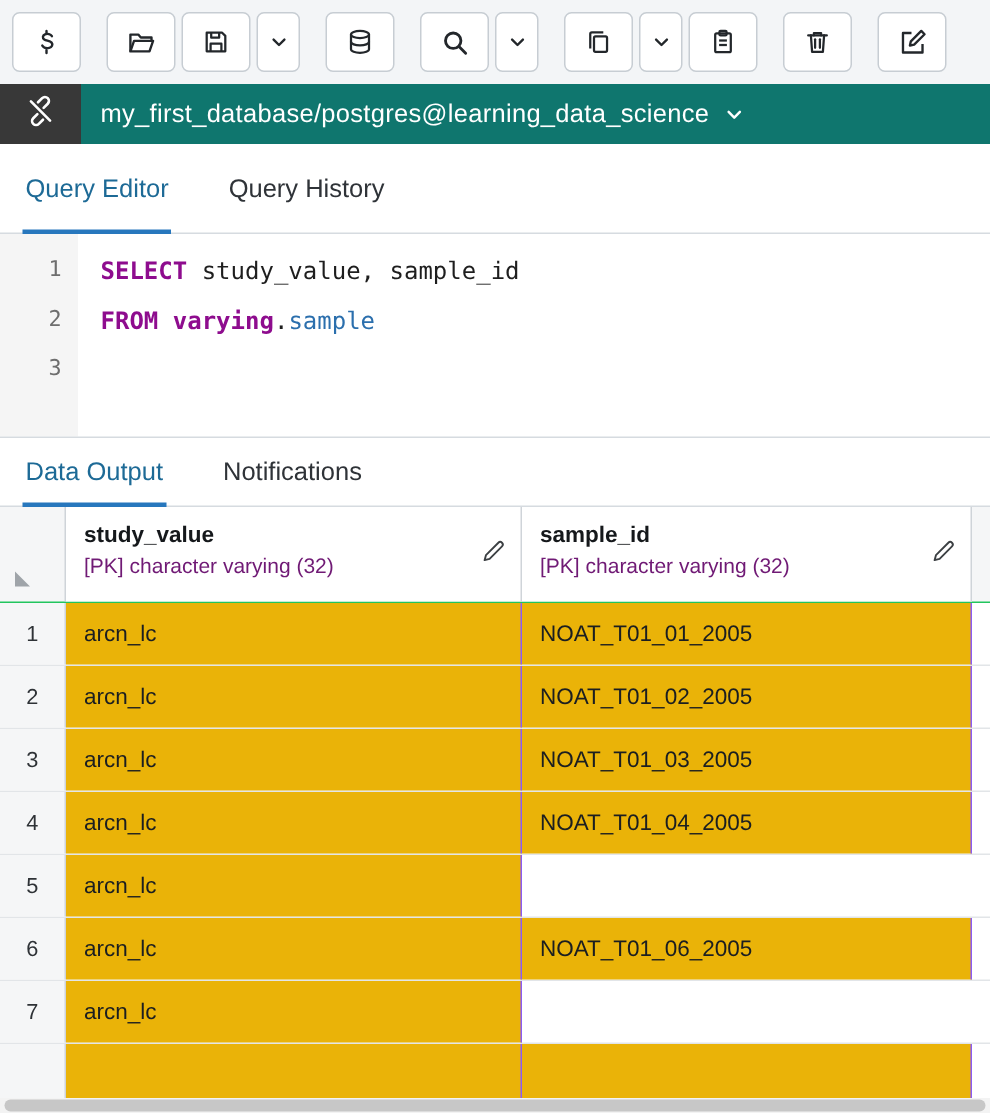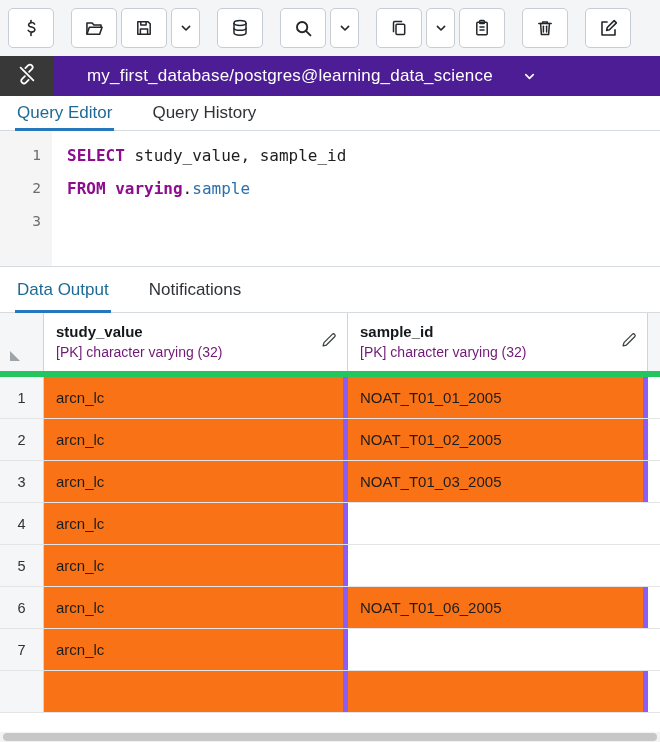--- a/index.html
+++ b/index.html
@@ -9,57 +9,57 @@
   
   .toolbar { display:flex; align-items:center; height:56px; padding:0 8px; background:#f3f5f7; }
   .tb-group { display:flex; gap:4px; margin-right:17px; }
   .tb-group:last-child { margin-right:0; }
   .tb-btn { height:40px; min-width:46px; display:flex; align-items:center; justify-content:center;
             background:#fff; border:1px solid #c7cdd3; border-radius:5px; cursor:pointer; }
   .tb-btn.narrow { min-width:29px; }
   .tb-btn svg { display:block; }
 
   
-  .connbar { height:40px; background:#4c1d95; display:flex; align-items:center; color:#fff;gap:20px; }
+  .connbar { height:40px; background:#0f766e; display:flex; align-items:center; color:#fff; }
   .conn-icon-box { width:54px; height:40px; background:#383838; display:flex; align-items:center; justify-content:center; flex:0 0 auto; }
   .conn-label { margin-left:13px; font-size:17px; letter-spacing:.2px; white-space:nowrap; }
   .conn-chevron { margin-left:9px; display:flex; align-items:center; }
 
   
   .tabs { display:flex; padding-left:15px; gap:36px; border-bottom:1px solid #d6dbe0; background:#fff; }
-  .editor-tabs { height:35px; }
+  .editor-tabs { height:60px; }
   .output-tabs { height:46px; }
   .tab { display:flex; align-items:center; font-size:17px; color:#2f3338; position:relative; cursor:pointer; padding:0 2px; }
   .tab.active { color:var(--active-tab,#1d6a96); }
   .tab.active::after { content:""; position:absolute; left:0; right:0; bottom:-1px; height:3px; background:var(--accent,#2777bd); }
 
   
   .sql-editor { height:136px; background:linear-gradient(90deg,#f5f5f5 0,#f5f5f5 52px,#fff 52px);
                 padding-top:8px; border-bottom:1px solid #d6dbe0; }
   .sql-line { display:flex; height:33px; line-height:33px; font-family:"DejaVu Sans Mono", monospace; font-size:16px; cursor:text; }
   .gutter { width:52px; flex:0 0 52px; text-align:right; padding-right:11px; color:#6e6e6e; font-size:14.5px; }
   .code { padding-left:15px; white-space:pre; color:#1e1e1e; }
   .tok-kw { color:var(--keyword,#8e0c8e); font-weight:bold;text-align:center; }
   .tok-str { color:var(--string,#aa1111); }
   .tok-id { color:var(--identifier,#2b6fad); }
   .tok-pl { color:#1e1e1e; }
 
   
   .grid-header { display:grid; grid-template-columns:44px 304px 300px; height:64px;
-                 background:#f5f6f7; border-bottom:6px solid #22c55e; }
+                 background:#f5f6f7; border-bottom:1px solid #22c55e; }
   .corner { position:relative; border-right:1px solid #cfd4d9; }
   .h-cell { position:relative; padding:10px 32px 0 12px; border-right:1px solid #cfd4d9; background:#fff; }
   .h-name { font-weight:bold; font-size:15px; color:#15181b; }
   .h-type { font-size:14px; color:#701a75; margin-top:4px; }
   .h-pencil { position:absolute; right:9px; top:50%; transform:translateY(-50%); cursor:pointer; }
   .grid-body .grid-row { display:grid; grid-template-columns:44px 304px 300px; height:42px; border-bottom:1px solid #e2e5e8; }
   .rownum { background:#f5f6f7; border-right:1px solid #cfd4d9; display:flex; align-items:center; justify-content:center;
             font-size:14.5px; color:#2e3236; cursor:pointer; }
-  .cell { border-right:5px solid #8b5cf6; display:flex; align-items:center; padding-left:12px;
-          font-size:15px; color:#1b1e21; background:#f97316; cursor:pointer; }
+  .cell { border-right:1px solid #8b5cf6; display:flex; align-items:center; padding-left:12px;
+          font-size:15px; color:#1b1e21; background:#eab308; cursor:pointer; }
 
   
   .hscroll { position:absolute; left:0; right:0; bottom:0; height:10px; background:#f3f3f3; }
   .hthumb { height:8px; margin:1px 3px; background:#c7c7c7; border-radius:4px; cursor:grab; }
 </style>
 </head>
 <body>
 
 <div class="app">
 
@@ -261,20 +261,21 @@
           <div class="cell">NOAT_T01_02_2005</div>
         </div>
         <div class="grid-row">
           <div class="rownum">3</div>
           <div class="cell">arcn_lc</div>
           <div class="cell">NOAT_T01_03_2005</div>
         </div>
         <div class="grid-row">
           <div class="rownum">4</div>
           <div class="cell">arcn_lc</div>
+          <div class="cell">NOAT_T01_04_2005</div>
         </div>
         <div class="grid-row">
           <div class="rownum">5</div>
           <div class="cell">arcn_lc</div>
         </div>
         <div class="grid-row">
           <div class="rownum">6</div>
           <div class="cell">arcn_lc</div>
           <div class="cell">NOAT_T01_06_2005</div>
         </div>

